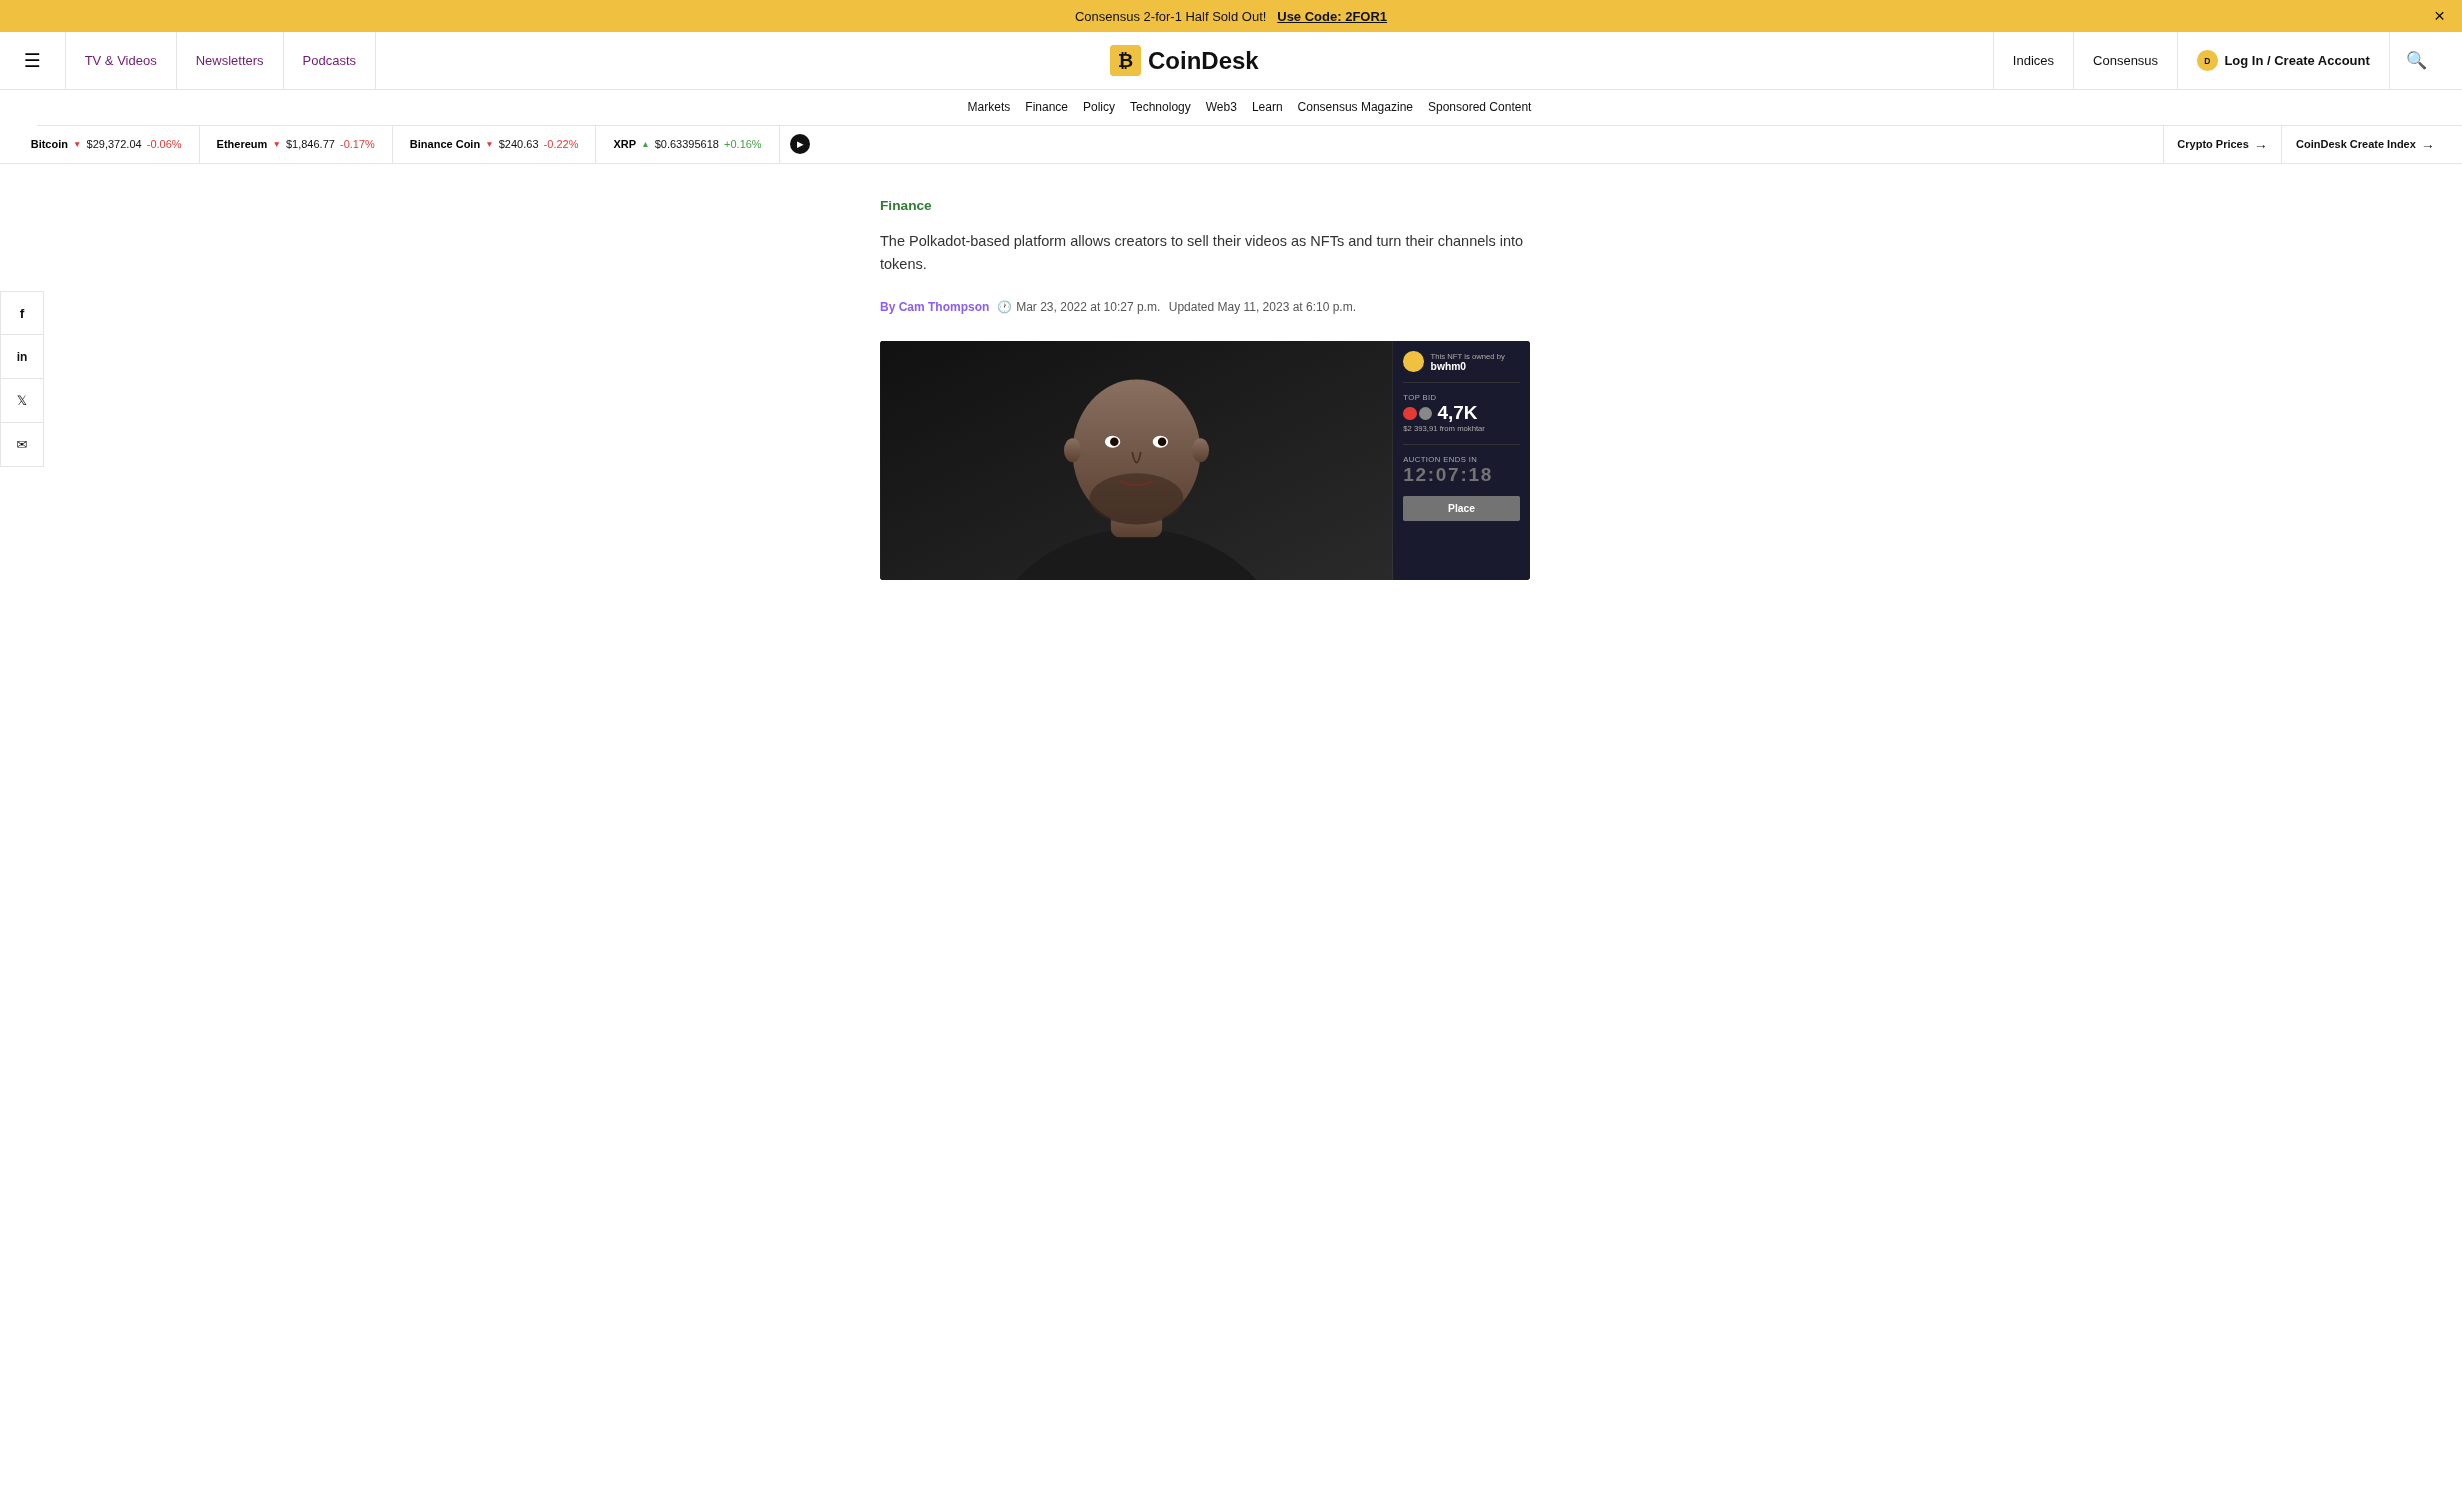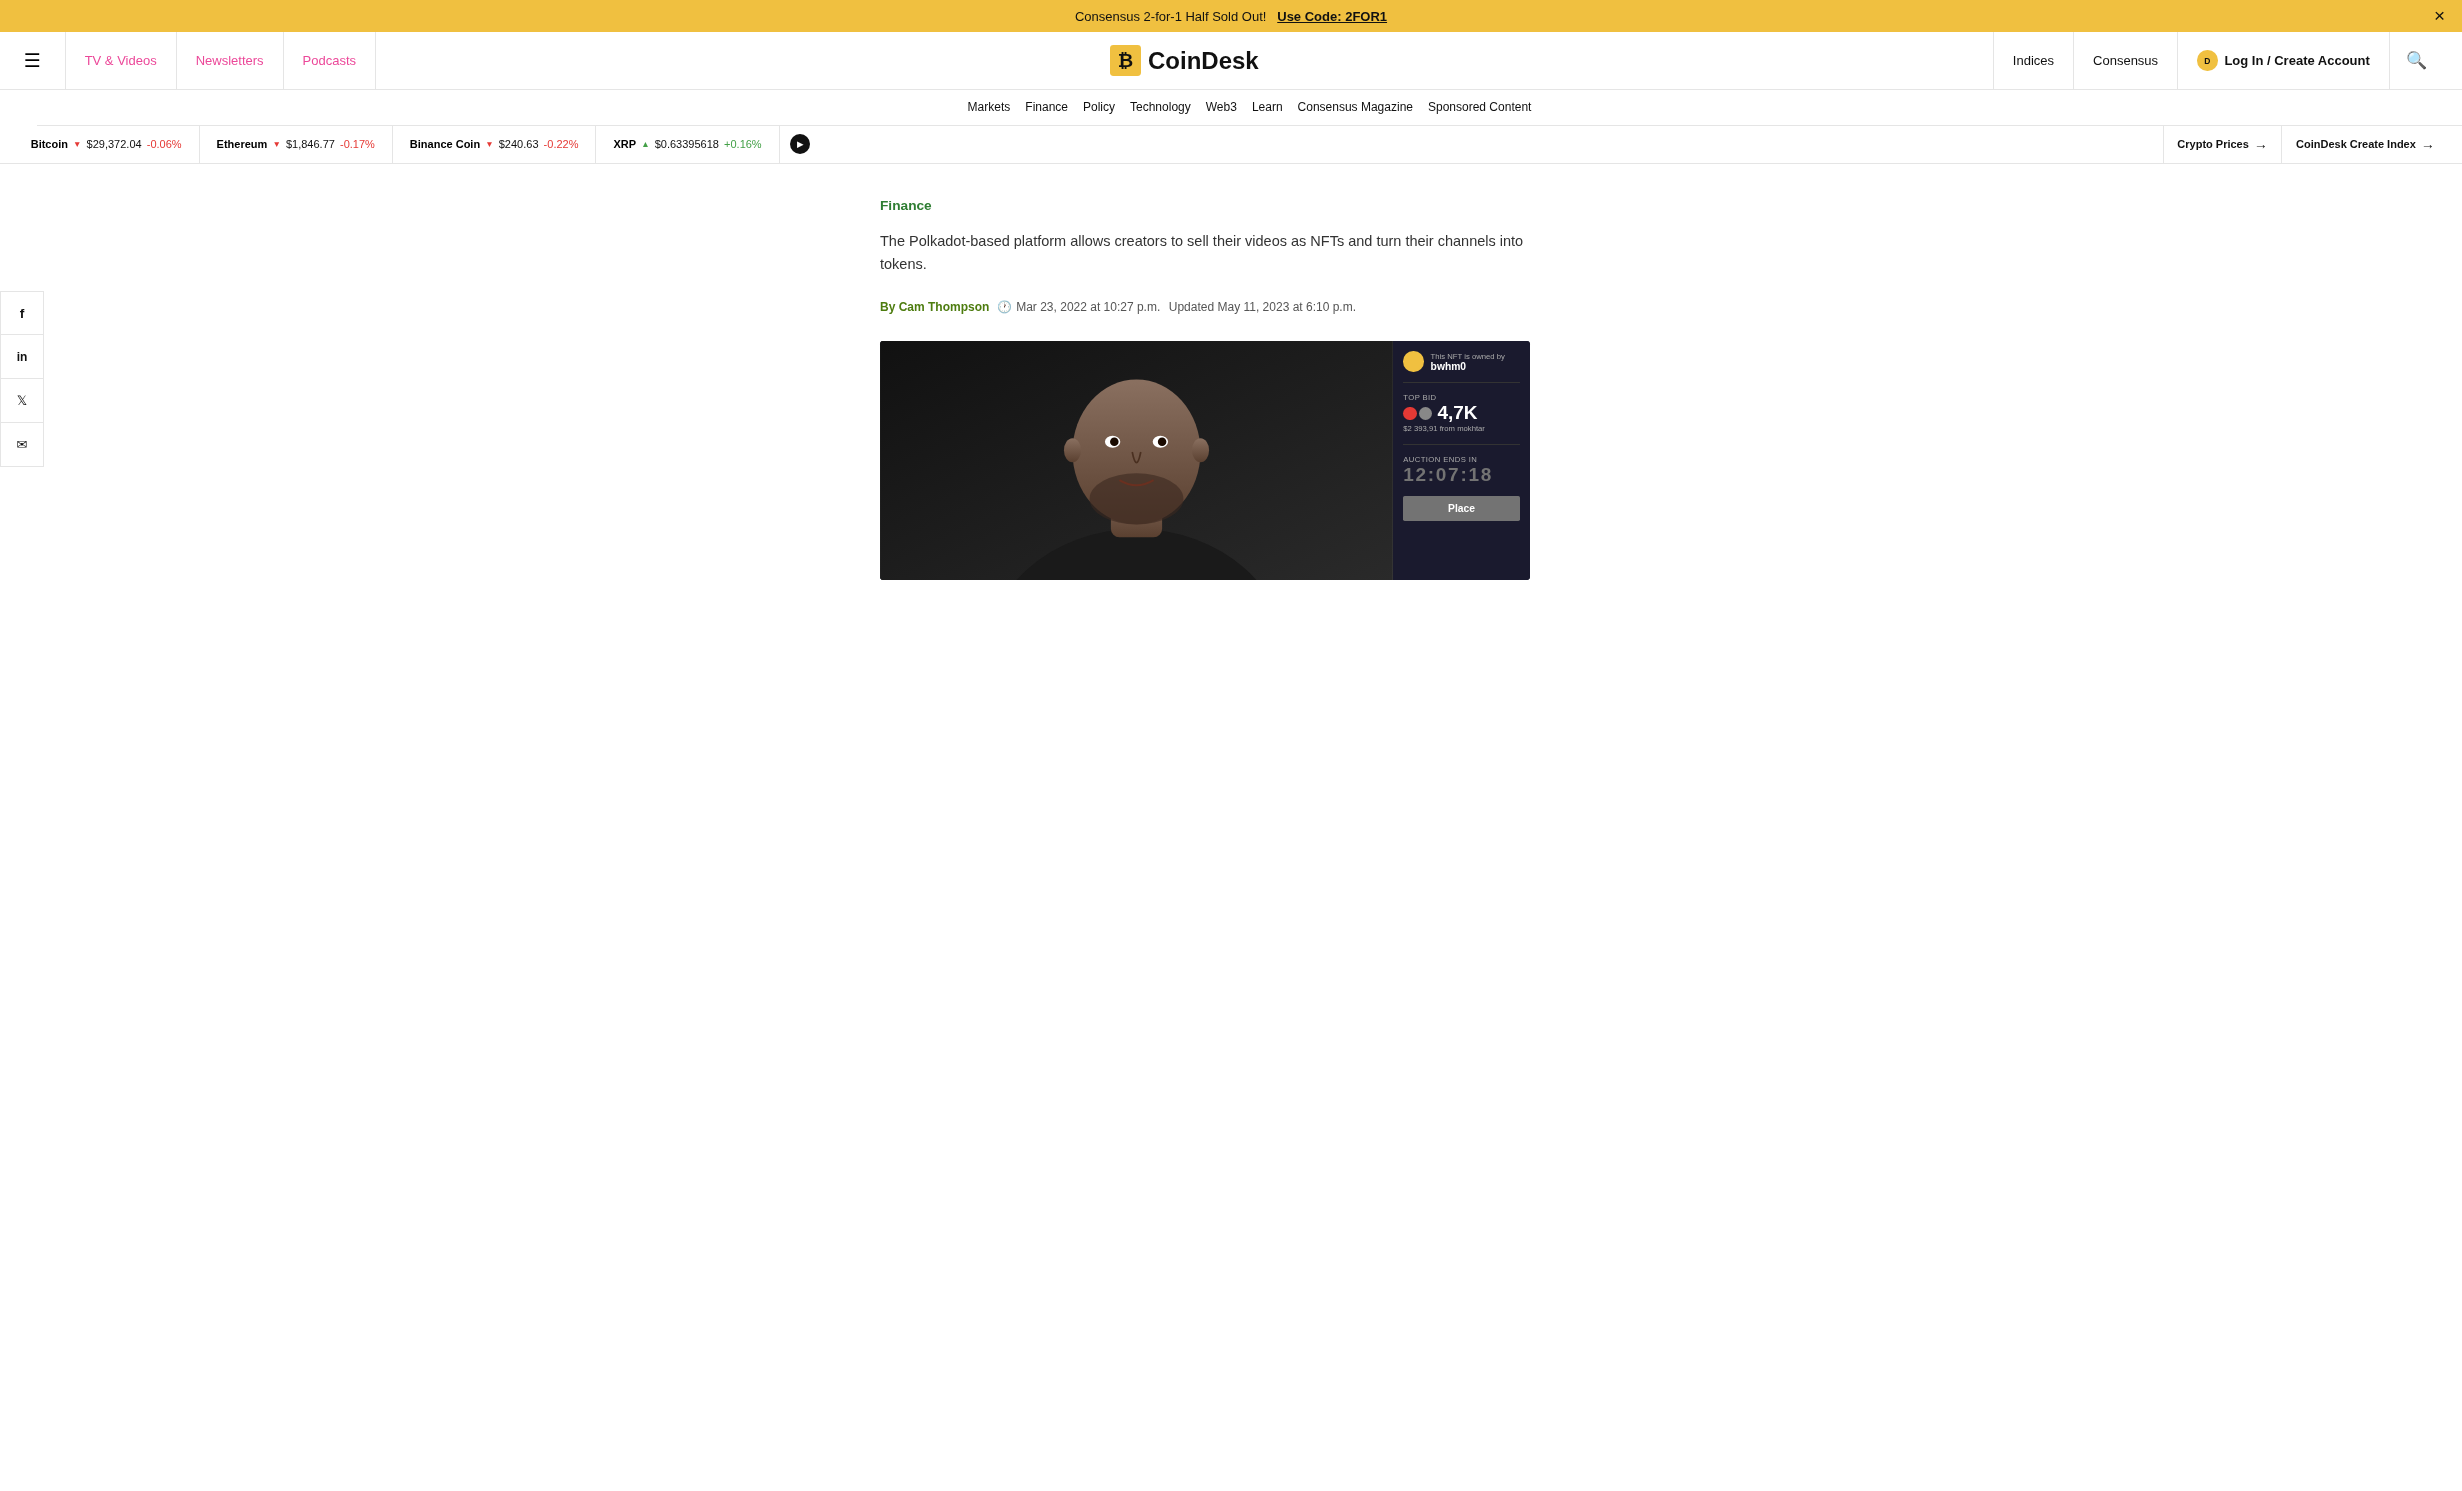--- a/index.html
+++ b/index.html
@@ -47,21 +47,21 @@
     }
     .nav-items {
       display: flex;
       align-items: center;
       gap: 0;
     }
     .nav-item {
       padding: 0 19px;
       font-size: 13px;
       font-weight: 500;
-      color: #ec4899;
+      color: #701a75;
       cursor: pointer;
       border-right: 0.9px solid #e5e5e5;
       height: 58px;
       display: flex;
       align-items: center;
     }
     .nav-item:first-child { border-left: 0.9px solid #e5e5e5; }
     .logo {
       flex: 1;
       display: flex;
@@ -264,21 +264,21 @@
       max-width: 650px;
     }
     .article-meta {
       display: flex;
       align-items: center;
       gap: 8.5px;
       font-size: 12px;
       color: #555;
       margin-bottom: 27px;
     }
-    .article-author { font-weight: 600; color: #4d7c0f; }
+    .article-author { font-weight: 600; color: #8b5cf6; }
     .article-meta-clock { display: flex; align-items: center; gap: 3.4px; }
     .clock-icon { font-size: 12px; }
 
     
     .article-image-container {
       width: 100%;
       max-width: 650px;
       border-radius: 3.4px;
       overflow: hidden;
       background: #1a1a2e;

